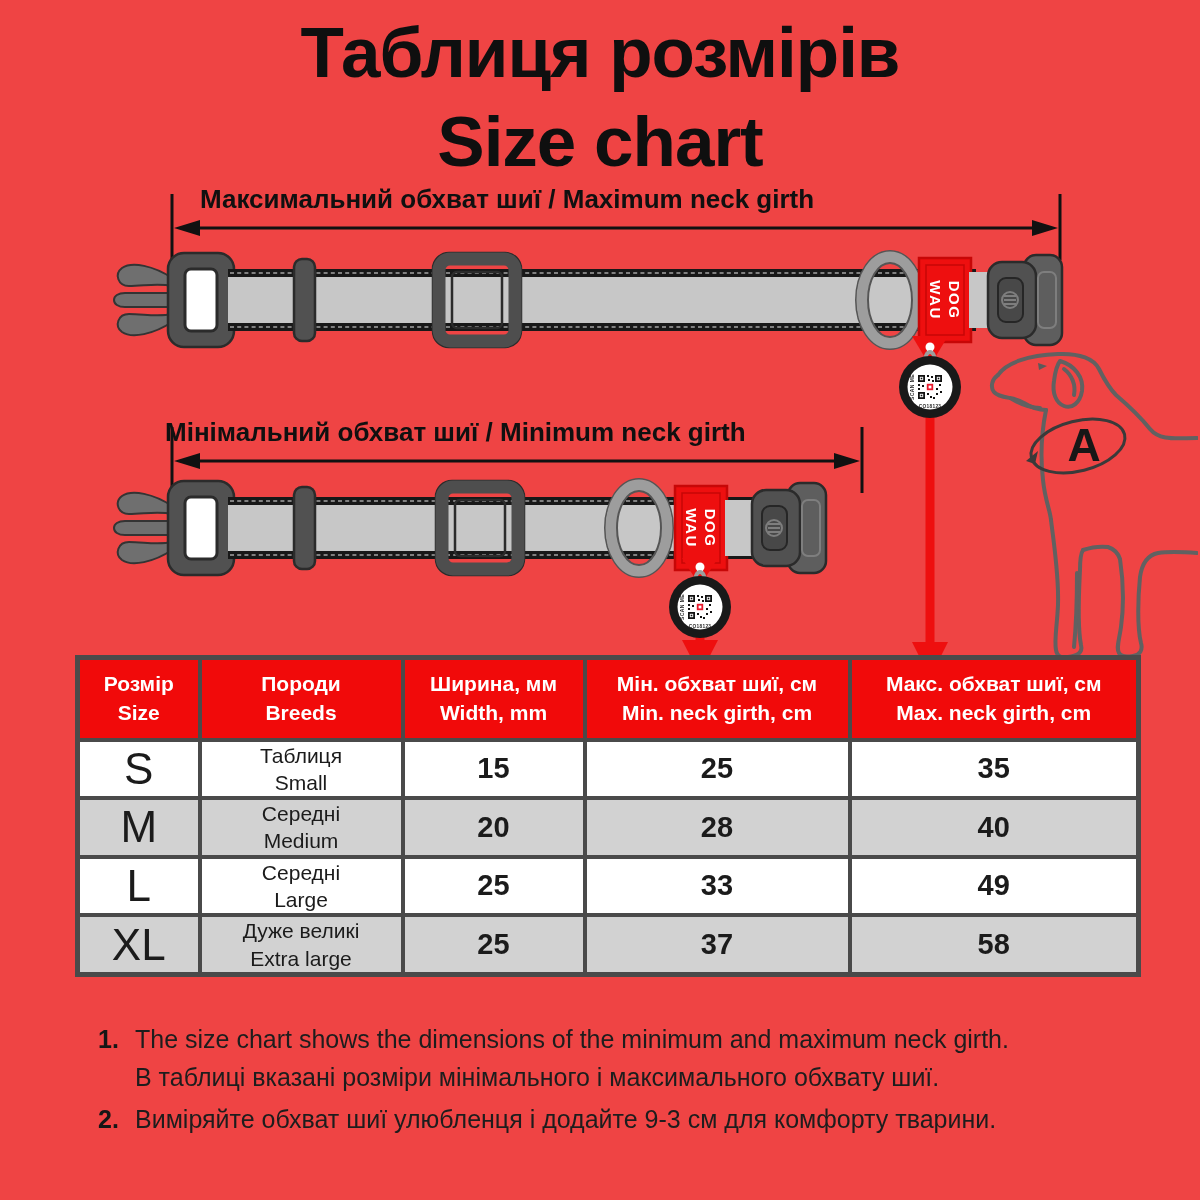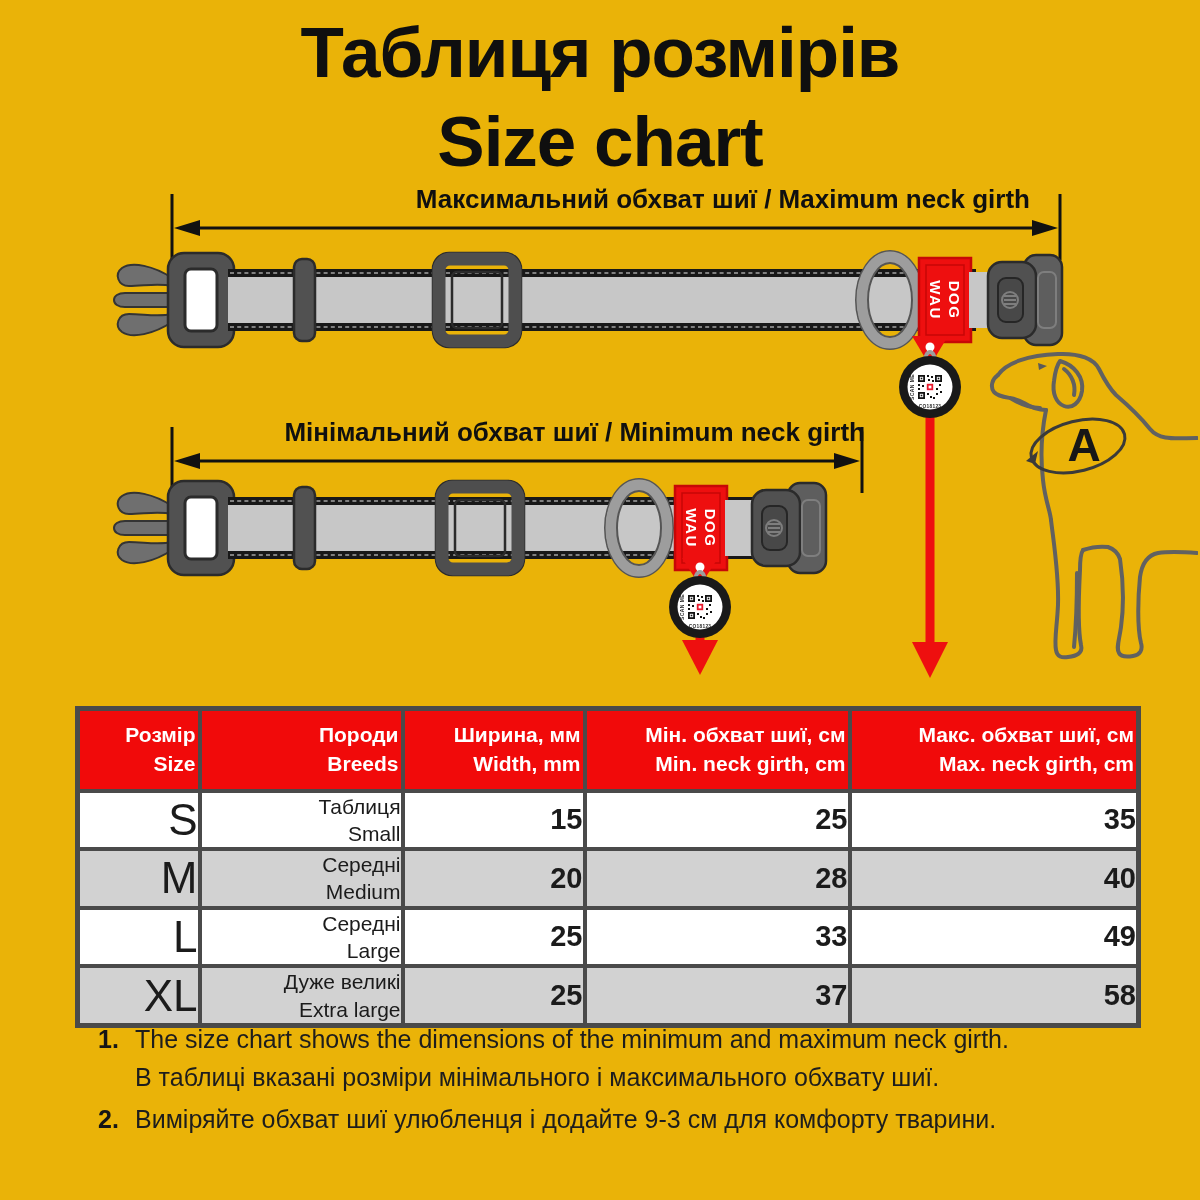--- a/index.html
+++ b/index.html
@@ -1,27 +1,27 @@
 <!DOCTYPE html>
 <html><head>
 <meta charset="utf-8">
 <style>
   * { margin:0; padding:0; box-sizing:border-box; }
   html,body { background:#ffffff; }
   .page {
     position:relative; width:1200px; height:1200px; margin:0 auto;
-    background:#eab308; overflow:hidden;
+    background:#ef4444; overflow:hidden;
     font-family:"Liberation Sans", sans-serif; color:#151515;
   }
   
   .title { position:absolute; top:8px; left:0; width:100%; text-align:center;
            font-weight:800; font-size:71px; line-height:1.26; color:#0f0f0f;
            letter-spacing:-1px; }
   
-  .measure-label { position:absolute; text-align:right; font-size:26px;
+  .measure-label { position:absolute; text-align:left; font-size:26px;
                    font-weight:600; color:#101010; }
   .measure-label.max { left:200px; width:830px; top:184px; }
   .measure-label.min { left:165px; width:700px; top:417px; }
   .measure-svg { position:absolute; }
   .m-line { stroke:#111; stroke-width:3; }
   .m-head { fill:#111; }
   
   .collar-svg { position:absolute; }
   .hw-dark  { fill:#515151; stroke:#2b2b2b; stroke-width:2.5; }
   .hw-mid   { fill:#6f6f6f; stroke:#343434; stroke-width:2; }
@@ -52,23 +52,23 @@
   .tag-code { fill:#2a2a2a; font-family:"Liberation Sans",sans-serif;
               font-size:4.8px; font-weight:bold; letter-spacing:.3px; }
   
   .dog-svg { position:absolute; left:980px; top:335px; }
   .dog-line { fill:none; stroke:#616161; stroke-width:4;
               stroke-linecap:round; stroke-linejoin:round; }
   .girth-ellipse { fill:none; stroke:#3a3a3a; stroke-width:3; }
   .girth-a { font-family:"Liberation Sans",sans-serif; font-size:46px;
              font-weight:600; fill:#171717; }
   
-  table.size-table { position:absolute; left:75px; top:706px; width:1061px;
+  table.size-table { position:absolute; left:75px; top:655px; width:1061px;
                      border-collapse:collapse; table-layout:fixed;
-                     border:5px solid #4a4a4a; text-align:right;padding-left:38px; }
+                     border:5px solid #4a4a4a; text-align:center;padding-left:38px; }
   .size-table th, .size-table td { border:4px solid #4a4a4a; vertical-align:middle; }
   .size-table thead th { background:#f10a0a; color:#ffffff; font-size:21px;
                          font-weight:bold; line-height:1.35; height:82px; padding:6px 2px; }
   .size-table td { height:58px; color:#1b1b1b; background:#ffffff; }
   .size-table tr.alt td { background:#d2d2d2; }
   td.c-size  { font-size:44px; font-weight:300; }
   td.c-breed { font-size:21px; line-height:1.3; }
   td.c-num   { font-size:29px; font-weight:700; }
   
   .notes { position:absolute; left:98px; top:1020px; width:1040px; }

